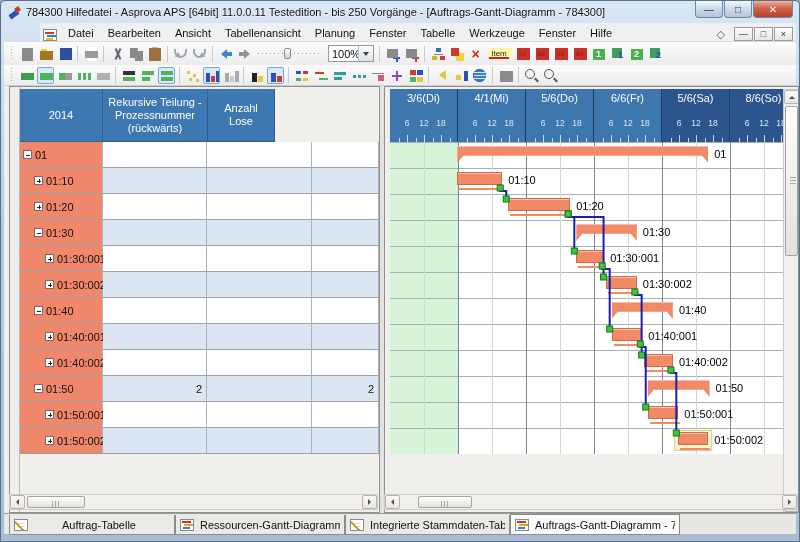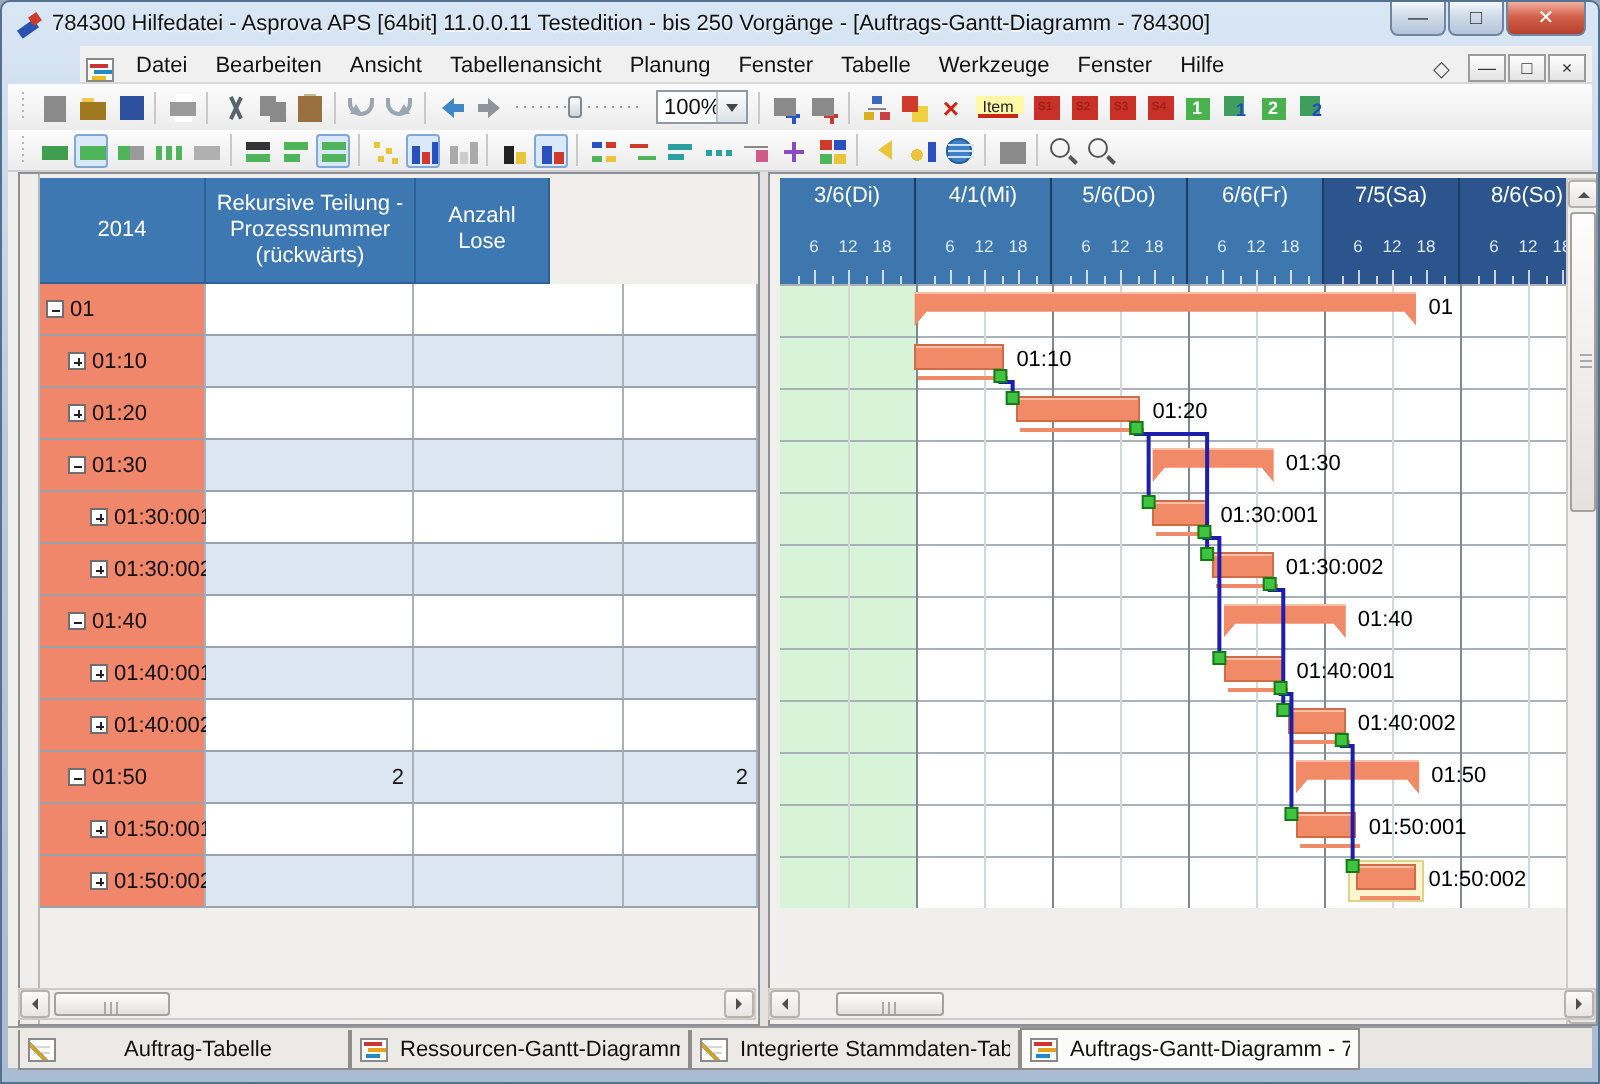--- a/index.html
+++ b/index.html
@@ -440,21 +440,21 @@
             <span class="ghour" style="left: 51px;">18</span>
             <span class="gtick" style="left: 8.5px; height: 4px;"></span>
             <span class="gtick" style="left: 17px; height: 7px;"></span>
             <span class="gtick" style="left: 25.5px; height: 4px;"></span>
             <span class="gtick" style="left: 34px; height: 7px;"></span>
             <span class="gtick" style="left: 42.5px; height: 4px;"></span>
             <span class="gtick" style="left: 51px; height: 7px;"></span>
             <span class="gtick" style="left: 59.5px; height: 4px;"></span>
           </div>
           <div class="gday we" style="left: 272px;">
-            <div class="gdate">7/5(Sa)</div>
+            <div class="gdate">5/6(Sa)</div>
             <span class="ghour" style="left: 17px;">6</span>
             <span class="ghour" style="left: 34px;">12</span>
             <span class="ghour" style="left: 51px;">18</span>
             <span class="gtick" style="left: 8.5px; height: 4px;"></span>
             <span class="gtick" style="left: 17px; height: 7px;"></span>
             <span class="gtick" style="left: 25.5px; height: 4px;"></span>
             <span class="gtick" style="left: 34px; height: 7px;"></span>
             <span class="gtick" style="left: 42.5px; height: 4px;"></span>
             <span class="gtick" style="left: 51px; height: 7px;"></span>
             <span class="gtick" style="left: 59.5px; height: 4px;"></span>

